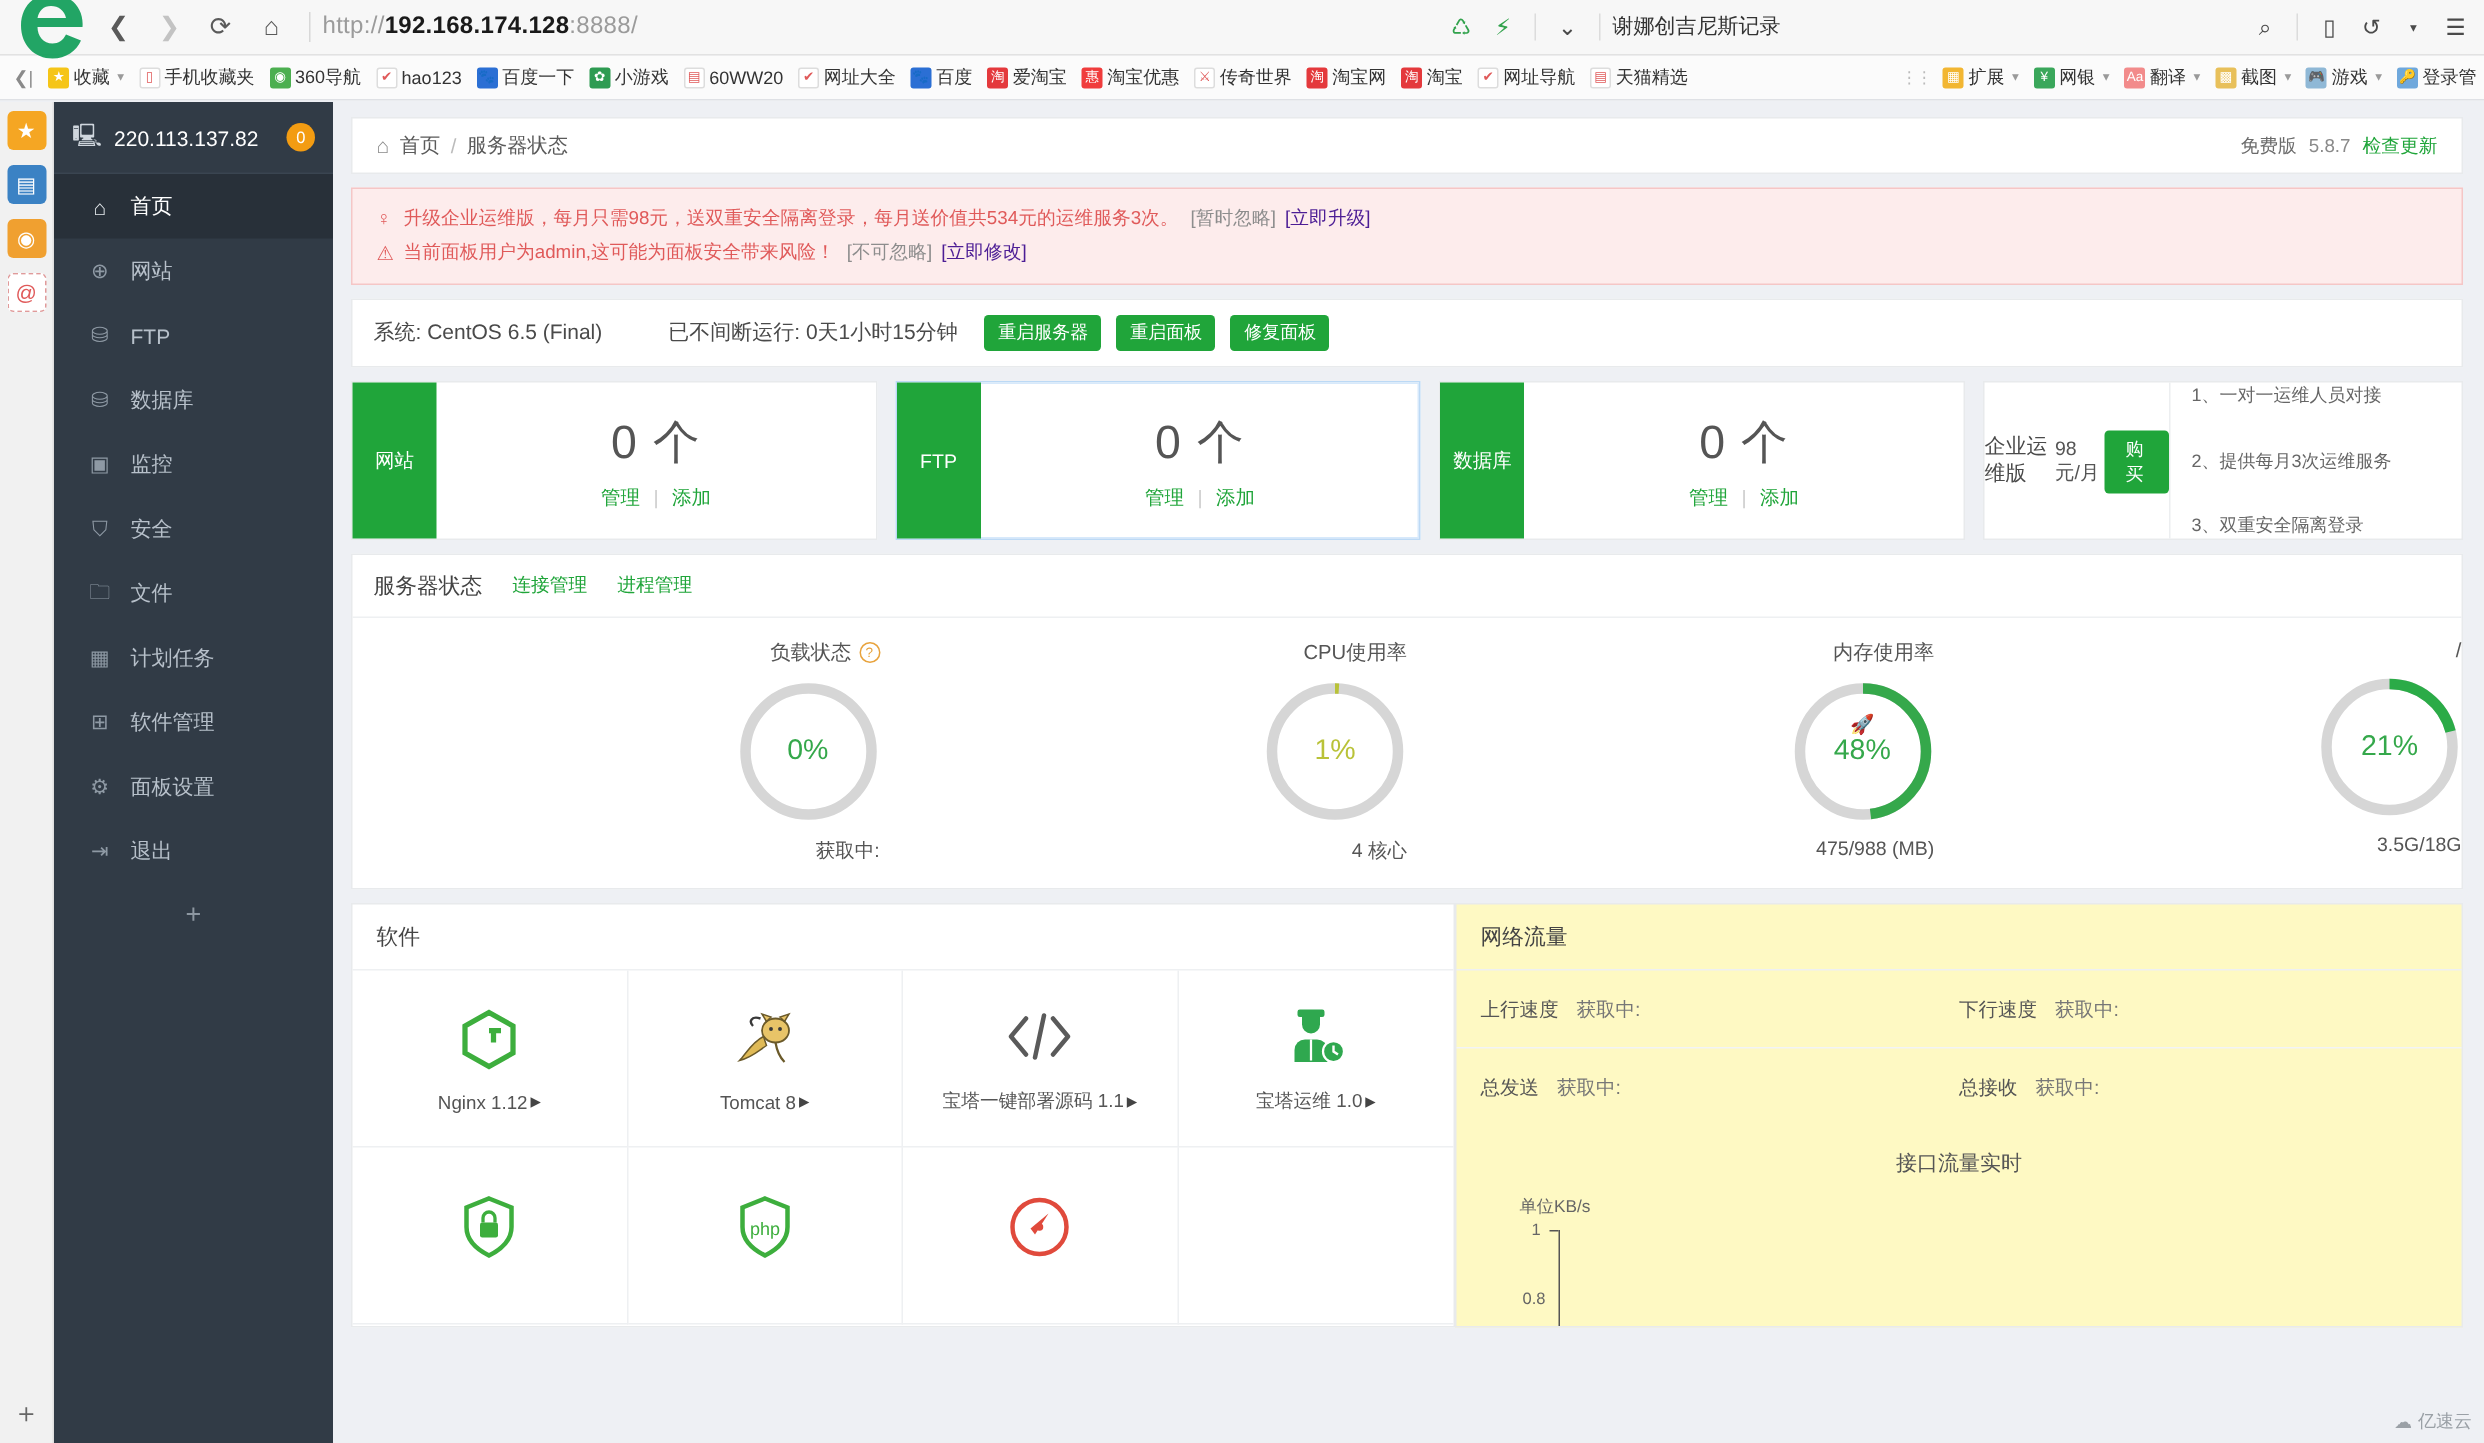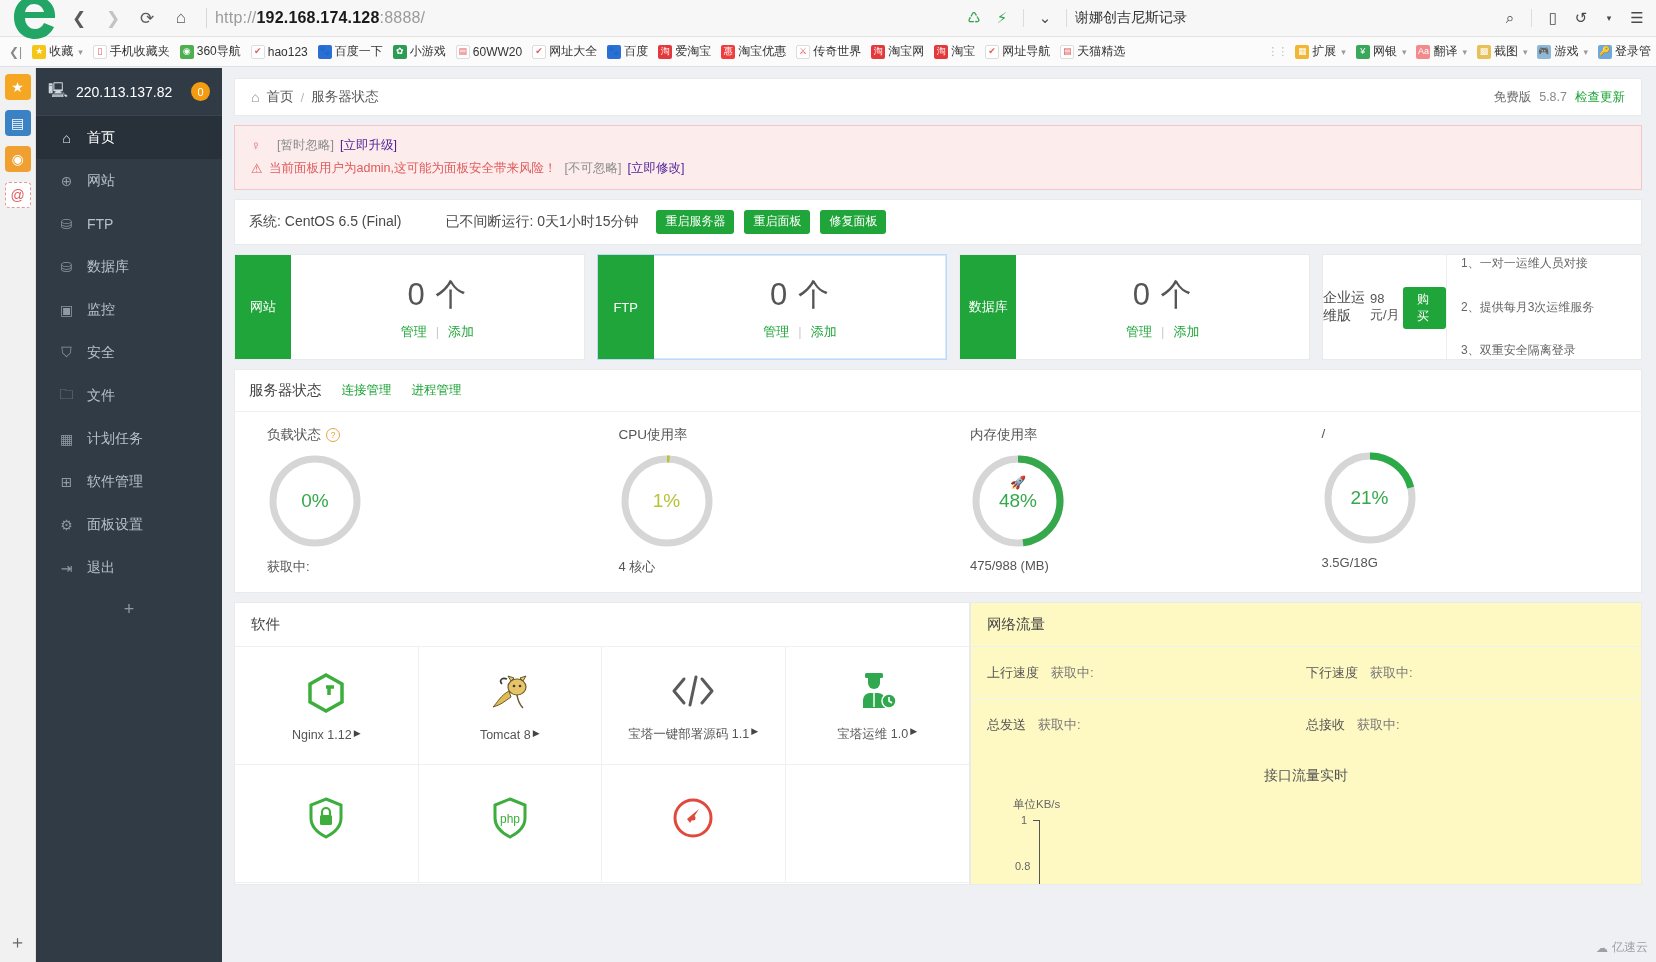--- a/index.html
+++ b/index.html
@@ -190,21 +190,21 @@
   .srv {
     margin-top: 9px; background:#fff; border:1px solid #e8eaec;
   }
   .srv-head {
     height: 42px; display:flex; align-items:center; padding: 0 14px; gap: 20px;
     border-bottom: 1px solid #eef0f2;
   }
   .srv-title { font-size: 14.5px; color:#444; }
   .srv-link { font-size: 12.5px; color:#20a53a; cursor:pointer; }
   .gauges { display:flex; padding: 14px 0 16px; }
-  .gauge { flex:1; display:flex; flex-direction:column; align-items:flex-start;margin-left:32px; }
+  .gauge { flex:1; display:flex; flex-direction:column; align-items:flex-end; }
   .g-label { font-size: 13.5px; color:#555; display:flex; align-items:center; gap:5px; }
   .g-q {
     width: 14px; height:14px; border:1px solid #e8a33d; border-radius:50%;
     color:#e8a33d; font-size:9px; display:flex; align-items:center; justify-content:center;
   }
   .g-ring { position: relative; width: 96px; height: 96px; margin-top: 9px; }
   .g-ring svg { display:block; transform: rotate(-90deg); }
   .g-val {
     position:absolute; inset:0; display:flex; align-items:center; justify-content:center;
     font-size: 19px; color:#35a84b;
@@ -217,21 +217,21 @@
   .soft { flex: 1; background:#fff; border:1px solid #e8eaec; }
   .soft-head { height: 44px; display:flex; align-items:center; padding: 0 16px; font-size: 14.5px; color:#444; border-bottom:1px solid #eef0f2; }
   .soft-grid { display:flex; flex-wrap: wrap; }
   .soft-cell {
     width: 25%; height: 118px; border-right:1px solid #eef0f2; border-bottom:1px solid #eef0f2;
     display:flex; flex-direction:column; align-items:center; justify-content:center; gap: 12px;
     cursor: pointer;
   }
   .soft-cell:nth-child(4n) { border-right: none; }
   .soft-ico { height: 46px; display:flex; align-items:center; justify-content:center; }
-  .soft-name { font-size: 12.5px; color:#555; display:flex; align-items:flex-start; gap:2px; }
+  .soft-name { font-size: 12.5px; color:#555; display:flex; align-items:center; gap:2px; }
   .soft-name .tri { color:#444; font-size: 9px; }
 
   .net { width: 672px; flex:none; background:#fef9c3; border:1px solid #e8eaec; }
   .net-head { height: 44px; display:flex; align-items:center; padding: 0 16px; font-size: 14.5px; color:#444; border-bottom:1px solid #eef0f2; }
   .net-row { height: 52px; display:flex; align-items:center; padding: 0 16px; border-bottom: 1px solid #f2f4f6; font-size: 13px; color:#555; }
   .net-cellL { width: 50%; display:flex; gap: 12px; }
   .net-cellR { width: 50%; display:flex; gap: 12px; }
   .net-k { color:#555; }
   .net-v { color:#777; }
   .chart-title { text-align:center; font-size: 14px; color:#555; margin-top: 16px; }
@@ -461,20 +461,21 @@
         <span class="crumb-right">
           <span class="ver-label">免费版</span>
           <span class="ver-num">5.8.7</span>
           <span class="ver-check">检查更新</span>
         </span>
       </div>
 
       <div class="alerts">
         <div class="alert-row">
           <span class="al-ic">♀</span>
+          <span class="al-text">升级企业运维版，每月只需98元，送双重安全隔离登录，每月送价值共534元的运维服务3次。</span>
           <span class="al-gray">[暂时忽略]</span>
           <span class="al-green">[立即升级]</span>
         </div>
         <div class="alert-row">
           <span class="al-ic">⚠</span>
           <span class="al-text">当前面板用户为admin,这可能为面板安全带来风险！</span>
           <span class="al-gray">[不可忽略]</span>
           <span class="al-green">[立即修改]</span>
         </div>
       </div>

